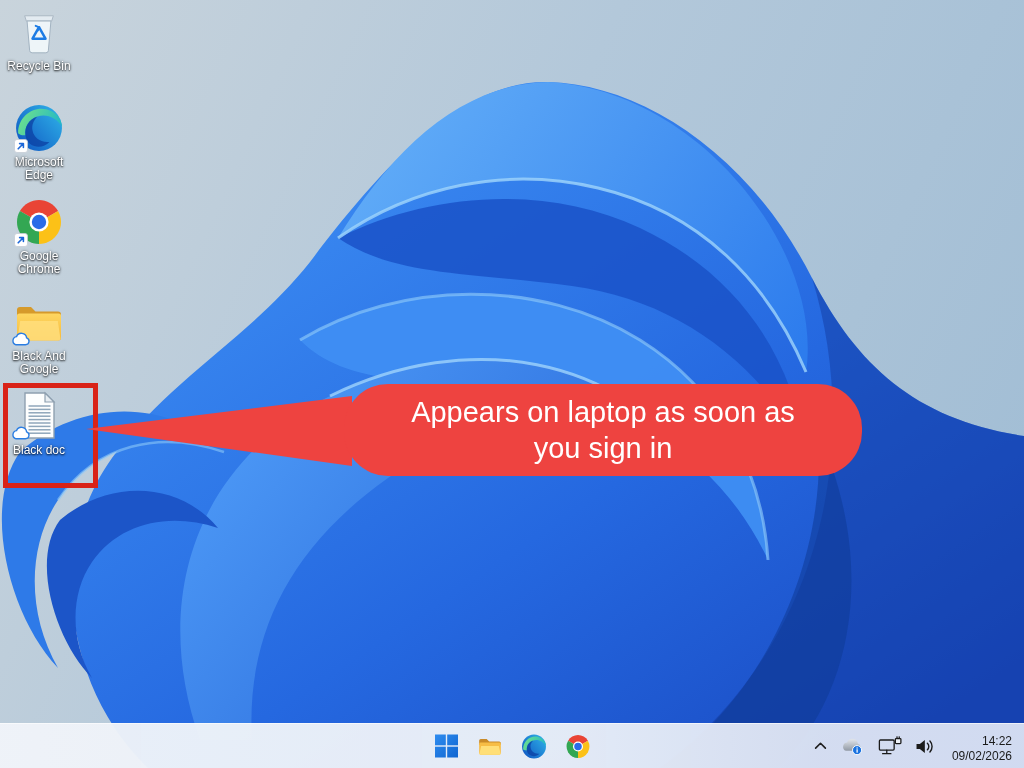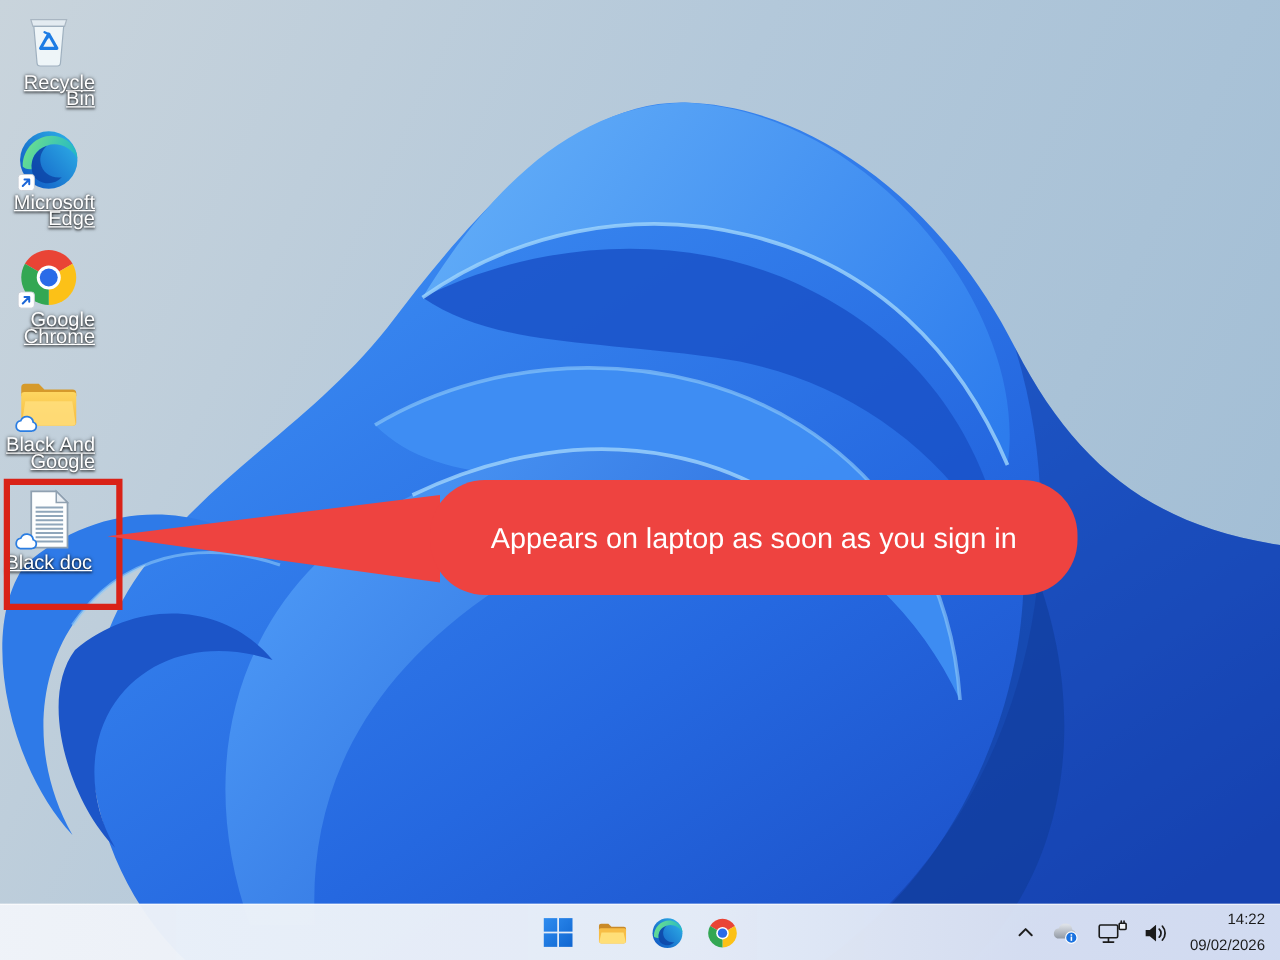--- a/index.html
+++ b/index.html
@@ -3,41 +3,41 @@
 <meta charset="utf-8">
 <style>
   html,body{margin:0;padding:0;}
   body{width:1024px;height:768px;overflow:hidden;font-family:"Liberation Sans",sans-serif;-webkit-font-smoothing:antialiased;}
   #screen{position:relative;width:1024px;height:768px;background:linear-gradient(115deg,#c9d4dc 0%,#b3c8da 45%,#9fbcd4 100%);}
   #wallpaper{position:absolute;left:0;top:0;}
 
   
   .dicon{position:absolute;left:0;width:78px;display:flex;flex-direction:column;align-items:center;gap:2px;cursor:default;}
   .dicon .icwrap{position:relative;width:52px;height:52px;display:flex;align-items:center;justify-content:center;}
-  .lbl{font-size:16px;line-height:13px;color:#fff;text-align:right;max-width:74px;
-       text-shadow:0 1px 2px rgba(0,0,0,.85),0 0 3px rgba(0,0,0,.55);text-decoration:underline;}
+  .lbl{font-size:12px;line-height:13px;color:#fff;text-align:center;max-width:74px;
+       text-shadow:0 1px 2px rgba(0,0,0,.85),0 0 3px rgba(0,0,0,.55);}
   .badge-shortcut{position:absolute;left:1px;bottom:1px;}
   .badge-cloud{position:absolute;left:-2px;bottom:2px;}
 
   
   .hlbox{position:absolute;left:3px;top:383px;width:85px;height:95px;border:5px solid #d92217;pointer-events:none;}
   .tail{position:absolute;left:0;top:0;pointer-events:none;}
   .bubble{position:absolute;left:344px;top:384px;width:518px;height:92px;background:#ee4340;border-radius:44px;
           display:flex;align-items:center;justify-content:center;}
-  .btext{width:432px;text-align:center;color:#ffffff;font-size:23px;line-height:36px;}
+  .btext{width:432px;text-align:center;color:#ffffff;font-size:29px;line-height:36px;}
 
   
   .taskbar{position:absolute;left:0;top:723px;width:1024px;height:45px;
            background:linear-gradient(90deg,rgba(240,244,249,.97) 0%,rgba(235,240,248,.96) 55%,rgba(222,229,244,.95) 80%,rgba(219,227,244,.95) 100%);
            border-top:1px solid rgba(255,255,255,.6);box-sizing:border-box;}
   .tb-center{position:absolute;left:50%;top:0;height:44px;transform:translateX(-50%);display:flex;align-items:center;gap:19px;}
   .tb-btn{width:25px;height:25px;display:flex;align-items:center;justify-content:center;border-radius:4px;cursor:pointer;}
   .tb-right{position:absolute;right:6px;top:0;height:44px;display:flex;align-items:center;gap:7px;}
   .tray-btn{height:30px;padding:0 3px;display:flex;align-items:center;justify-content:center;border-radius:4px;cursor:pointer;}
-  .clock{display:flex;flex-direction:column;align-items:flex-end;justify-content:space-between;padding:0 6px;height:36px;border-radius:4px;cursor:default;}
+  .clock{display:flex;flex-direction:column;align-items:flex-end;justify-content:flex-end;padding:0 6px;height:36px;border-radius:4px;cursor:default;}
   .clock div{font-size:12px;line-height:15px;color:#1b1b1b;}
 </style>
 </head>
 <body>
 
 <div id="screen">
 
   <svg id="wallpaper" width="1024" height="768" viewBox="0 0 1024 768">
     <defs>
       <linearGradient id="gBase" x1="400" y1="80" x2="860" y2="768" gradientUnits="userSpaceOnUse">

